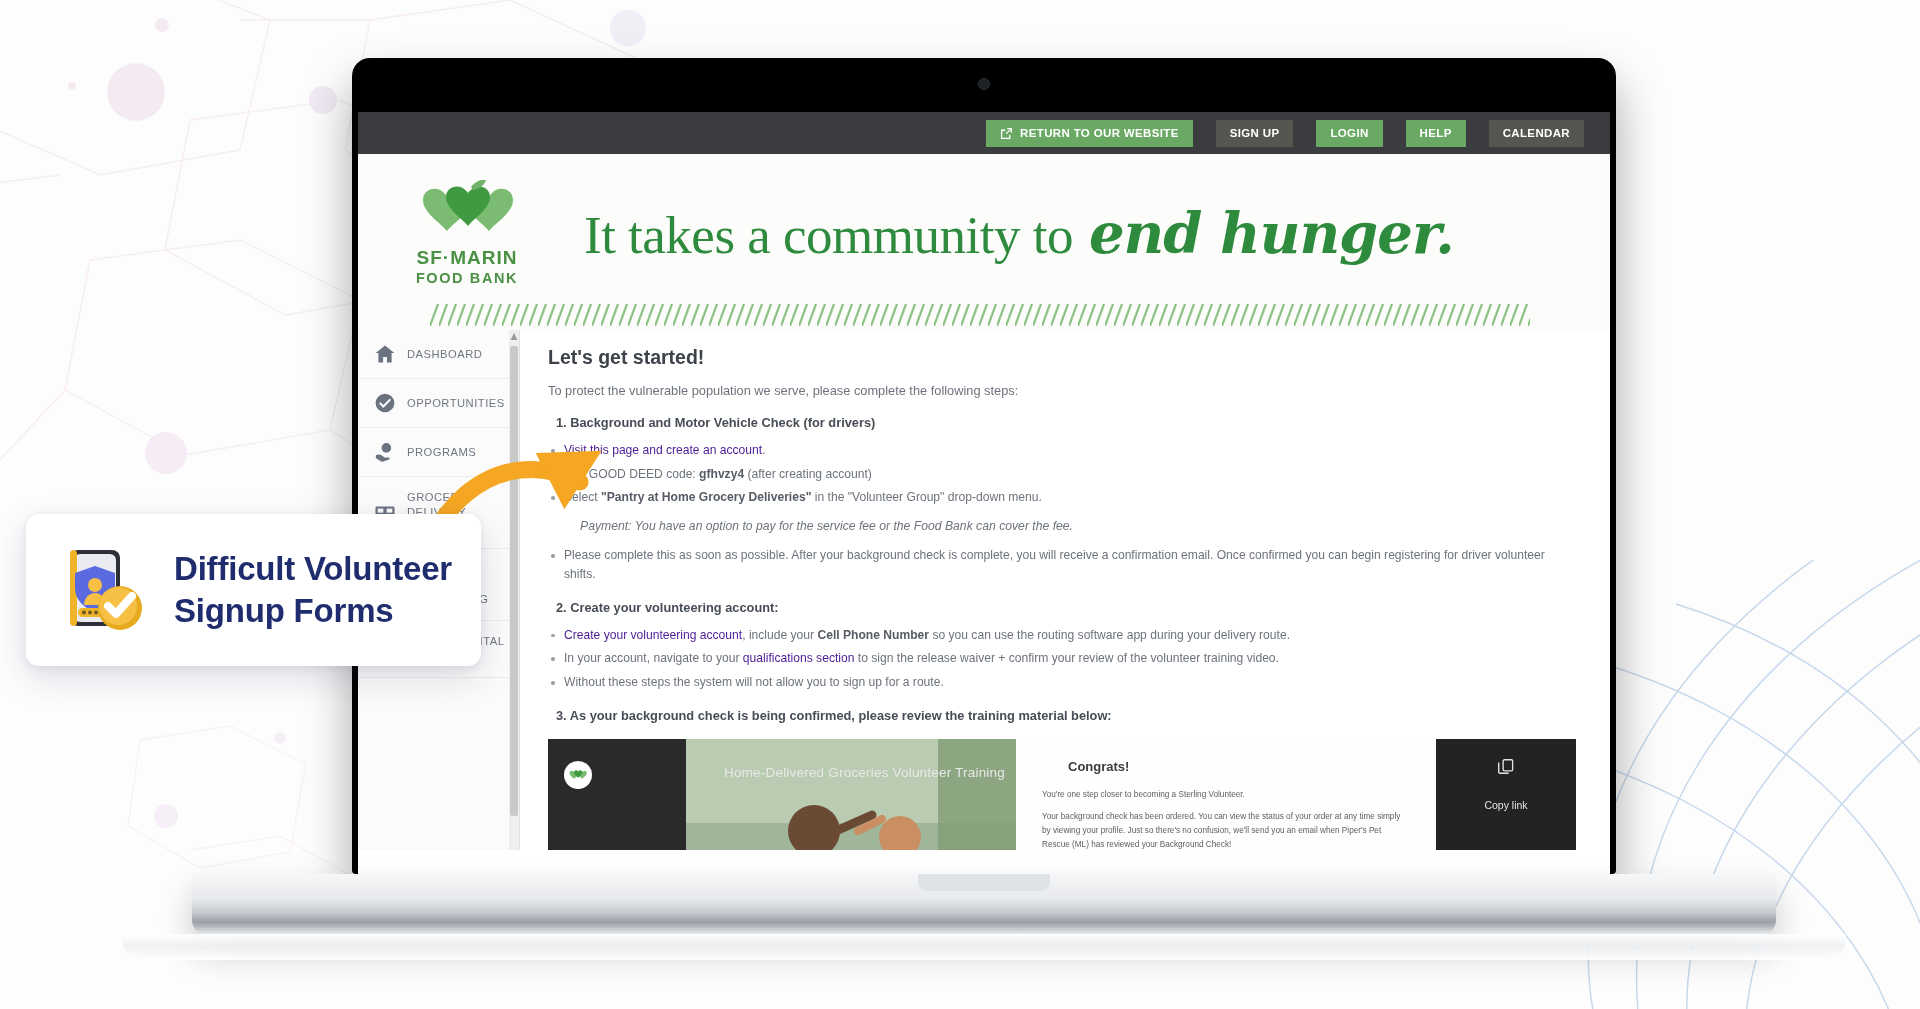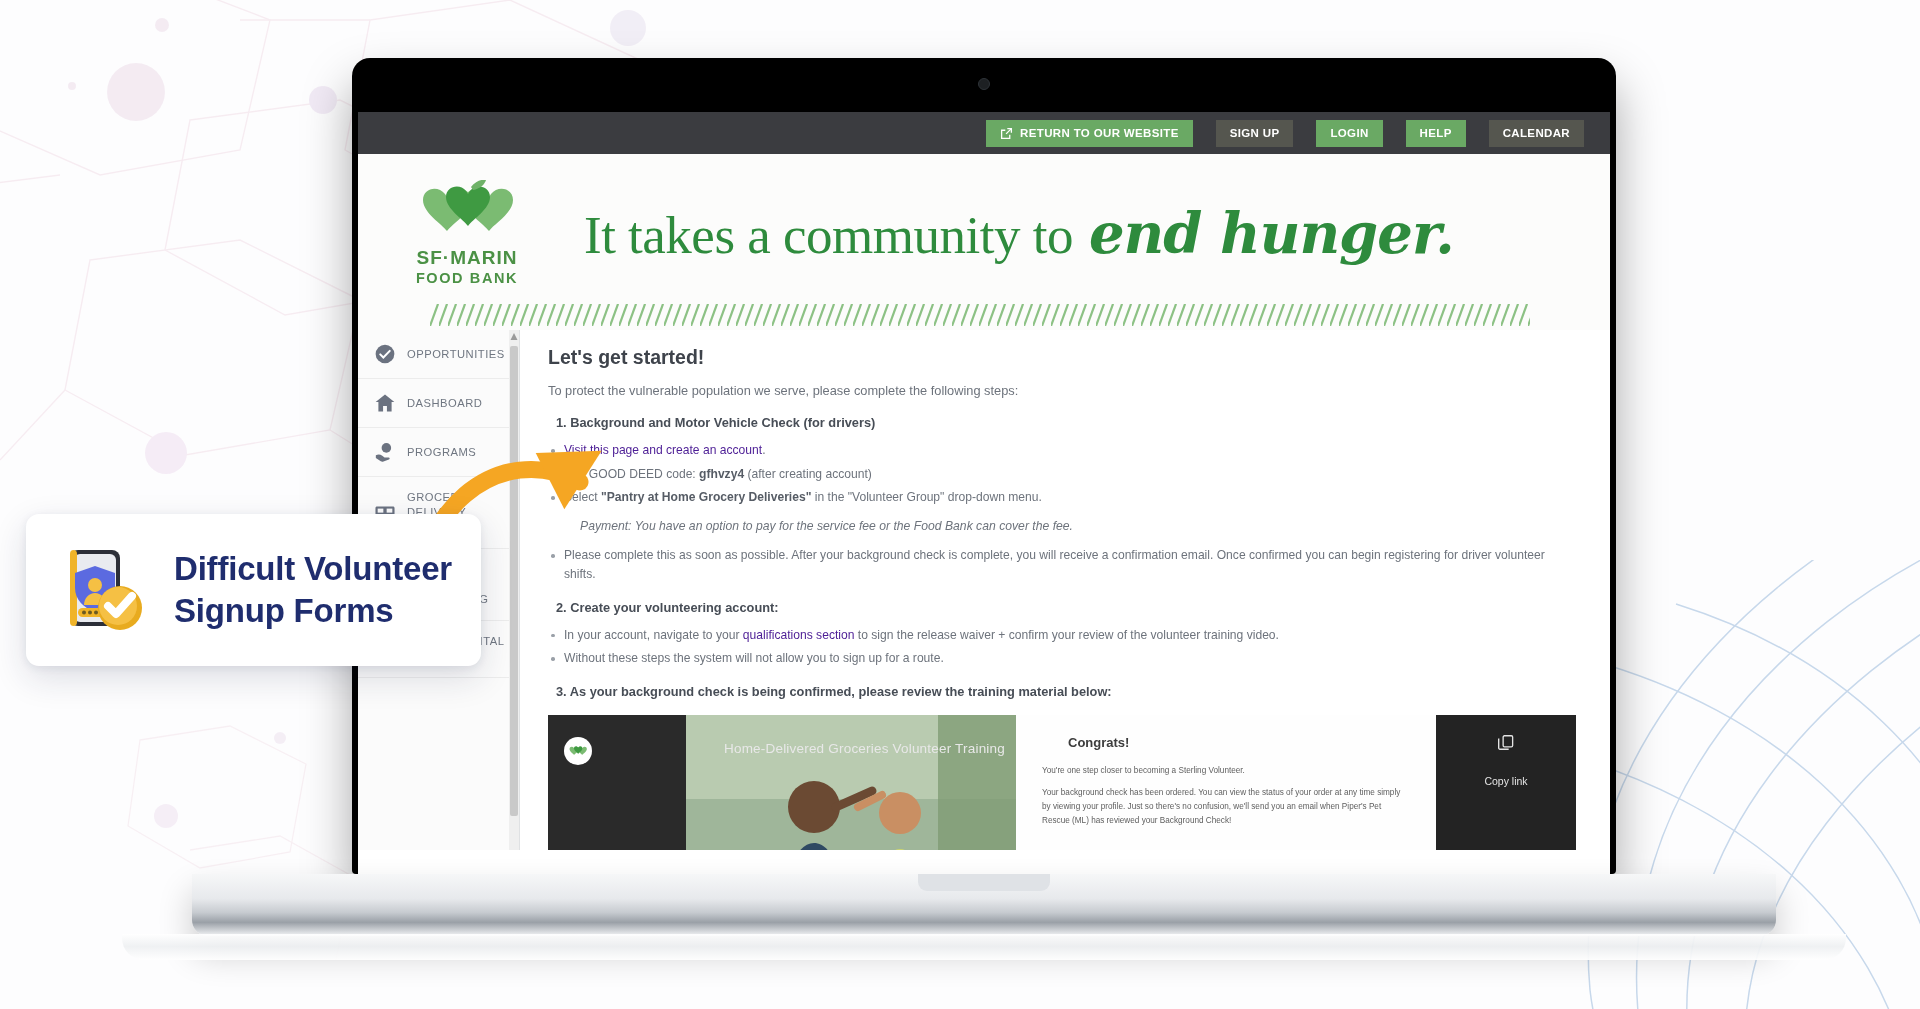--- a/index.html
+++ b/index.html
@@ -272,32 +272,32 @@
       <div id="page">
 
         <nav id="sidebar">
           <div id="sidebar-scrolltrack"></div>
           <div id="sidebar-scrollthumb"></div>
           <svg id="sidebar-scrollup" viewBox="0 0 8 10">
             <path d="M4 1 L7.5 8 L0.5 8 Z" fill="#9a9a9a"></path>
           </svg>
 
           <div class="side-item">
+            <svg class="side-icon" viewBox="0 0 24 24" fill="#6b7280">
+              <path d="M12 2.6L1.8 11h3v10.2h5.1v-6h4.2v6h5.1V11h3z"></path>
+            </svg>
+            <span class="side-label">DASHBOARD</span>
+          </div>
+
+          <div class="side-item">
             <svg class="side-icon" viewBox="0 0 24 24">
               <circle cx="12" cy="12" r="10.2" fill="#6b7280"></circle>
               <path d="M6.8 12.4l3.4 3.4 7-7.2" stroke="#fff" stroke-width="2.2" fill="none" stroke-linecap="round"></path>
             </svg>
             <span class="side-label">OPPORTUNITIES</span>
-          </div>
-
-          <div class="side-item">
-            <svg class="side-icon" viewBox="0 0 24 24" fill="#6b7280">
-              <path d="M12 2.6L1.8 11h3v10.2h5.1v-6h4.2v6h5.1V11h3z"></path>
-            </svg>
-            <span class="side-label">DASHBOARD</span>
           </div>
 
           <div class="side-item">
             <svg class="side-icon" viewBox="0 0 24 24" fill="#6b7280">
               <circle cx="13.5" cy="7.5" r="5.2"></circle>
               <path d="M2 15.5c2.5-1.4 5-1 7 .6l2.5 1.9H16c1.2 0 1.6 1.6.3 2.1l-6 2.2c-1 .4-2 .3-2.9-.3L2 18.6z"></path>
             </svg>
             <span class="side-label">PROGRAMS</span>
           </div>
 
@@ -350,20 +350,23 @@
           </ul>
 
           <div class="note-italic">Payment: You have an option to pay for the service fee or the Food Bank can cover the fee.</div>
 
           <ul class="steps">
             <li>Please complete this as soon as possible. After your background check is complete, you will receive a confirmation email. Once confirmed you can begin registering for driver volunteer shifts.</li>
           </ul>
 
           <div class="step-head tight">2. Create your volunteering account:</div>
           <ul class="steps">
+            <li>
+              <span class="lnk">Create your volunteering account</span><span>, include your </span><span class="bold">Cell Phone Number</span><span> so you can use the routing software app during your delivery route.</span>
+            </li>
             <li>
               <span>In your account, navigate to your </span><span class="lnk">qualifications section</span><span> to sign the release waiver + confirm your review of the volunteer training video.</span>
             </li>
             <li>Without these steps the system will not allow you to sign up for a route.</li>
           </ul>
 
           <div class="step-head tight">3. As your background check is being confirmed, please review the training material below:</div>
 
           <div id="video">
             <div id="video-left">

